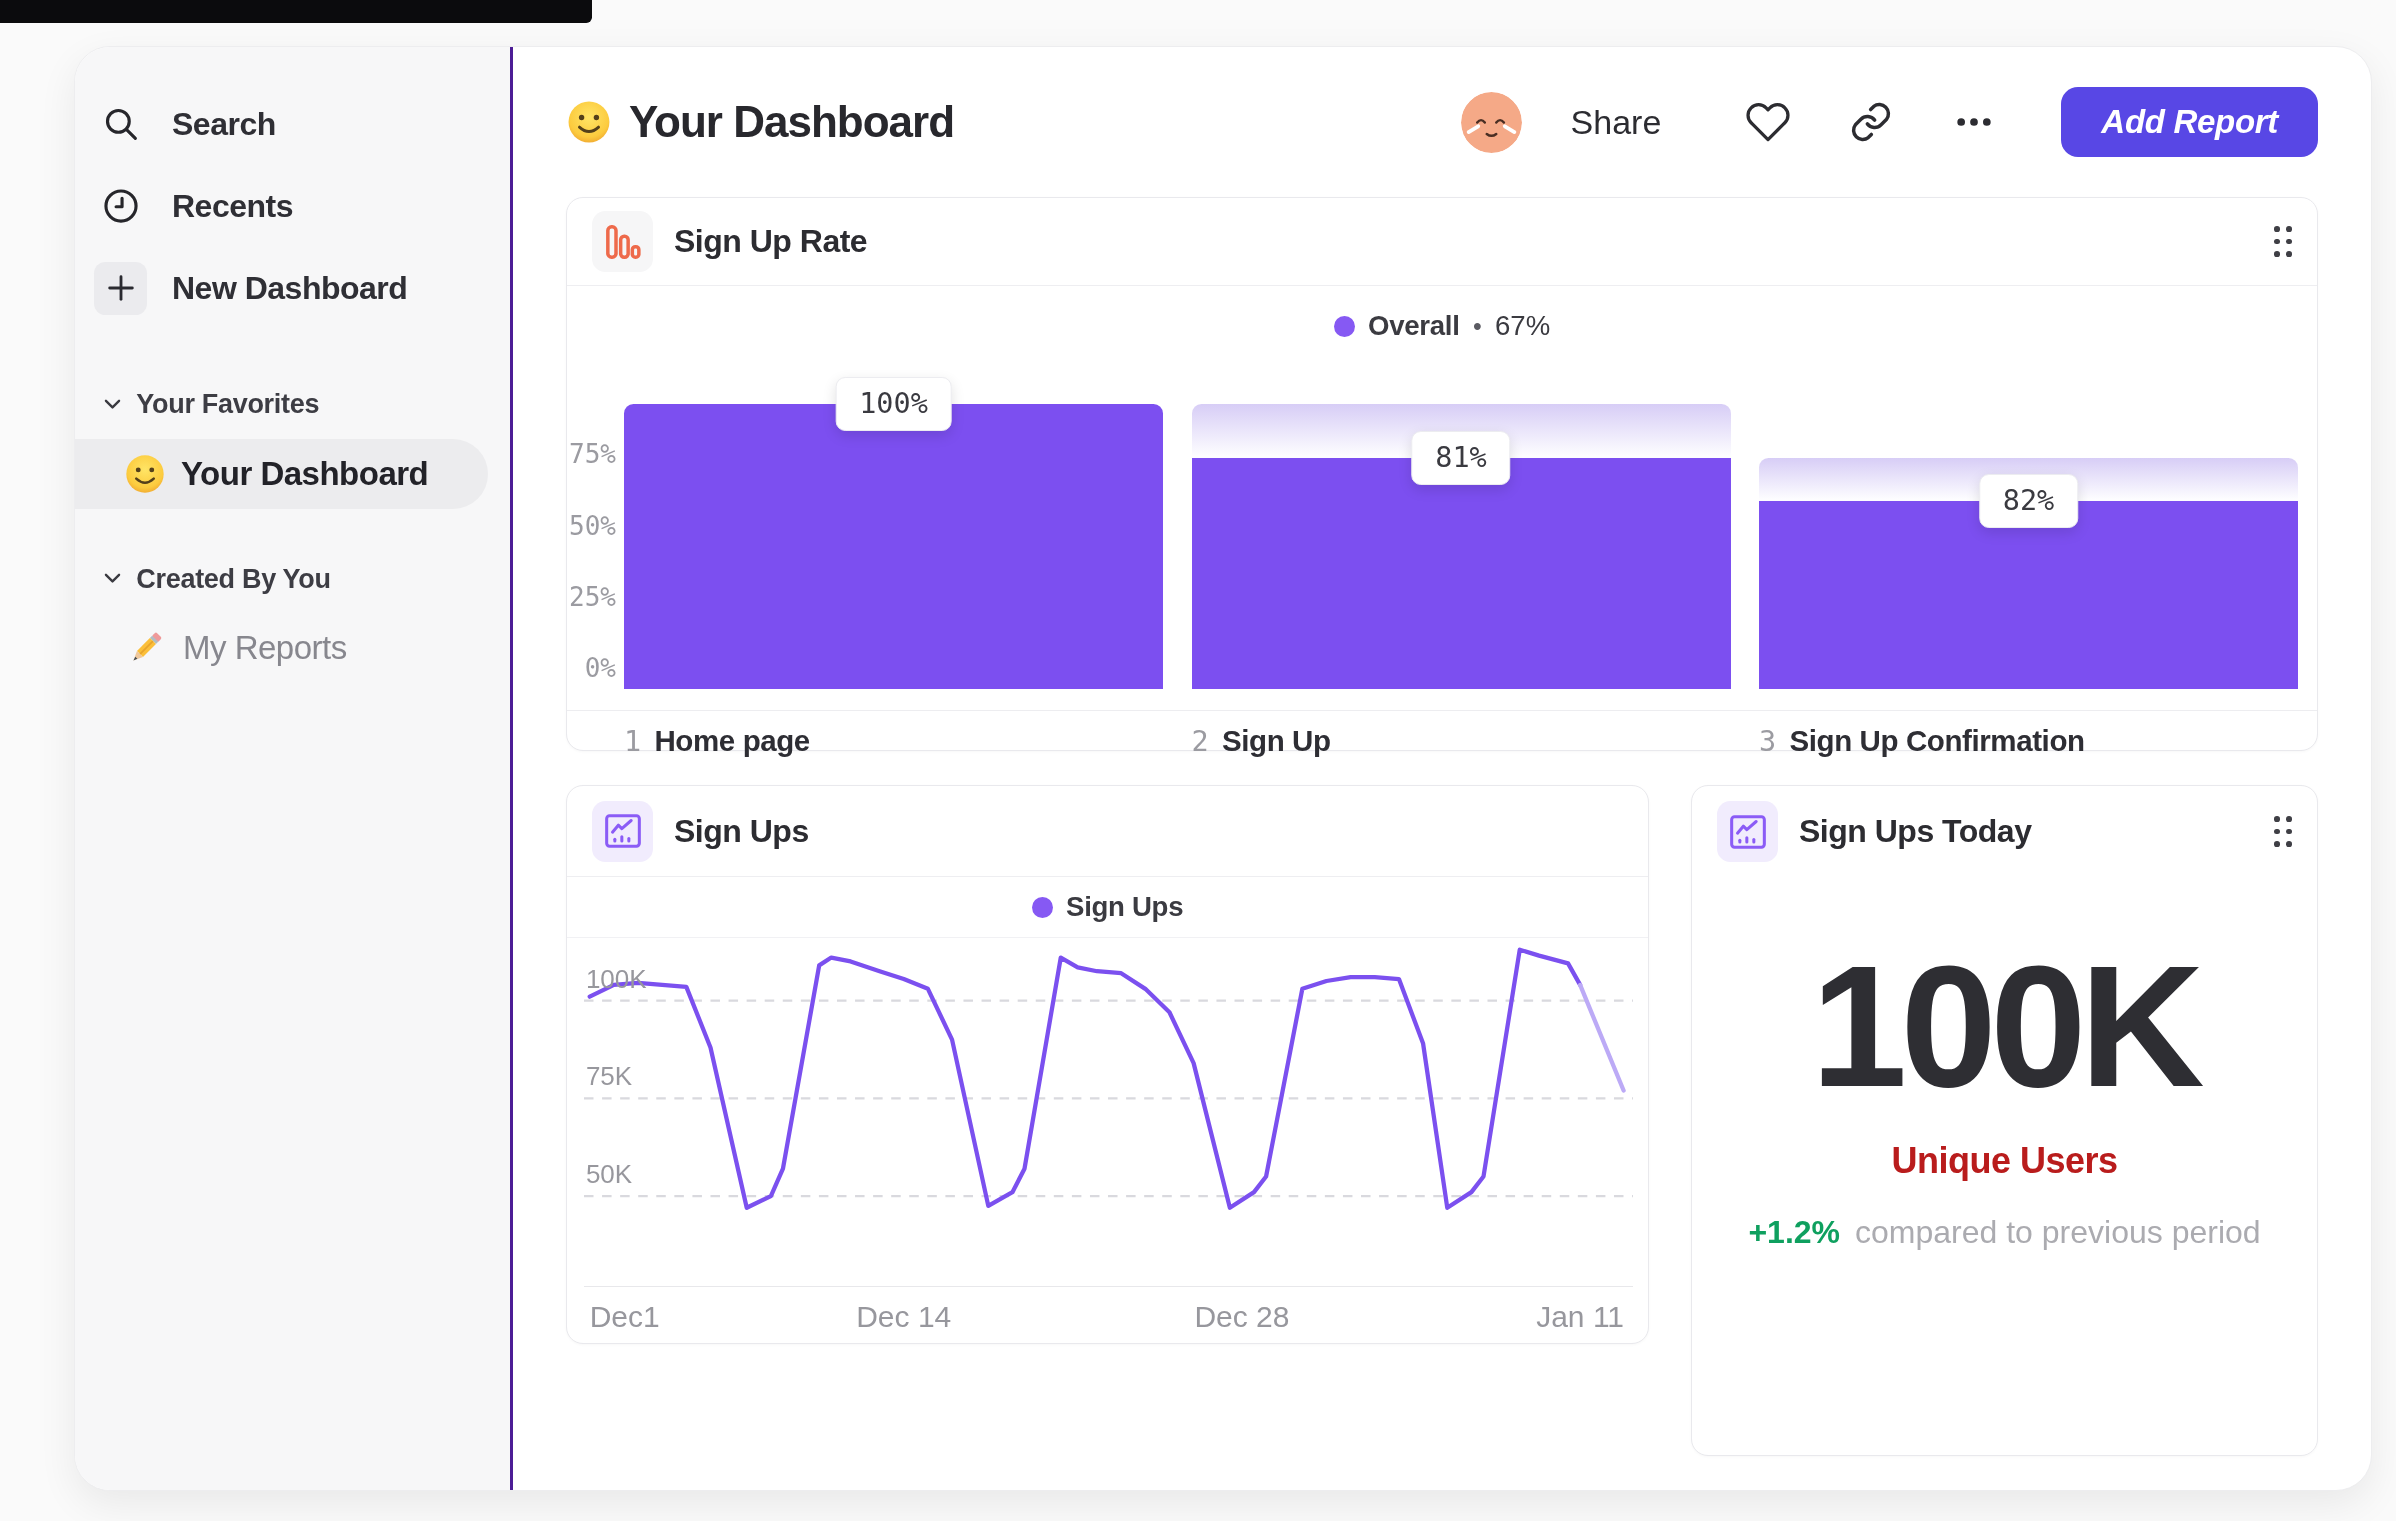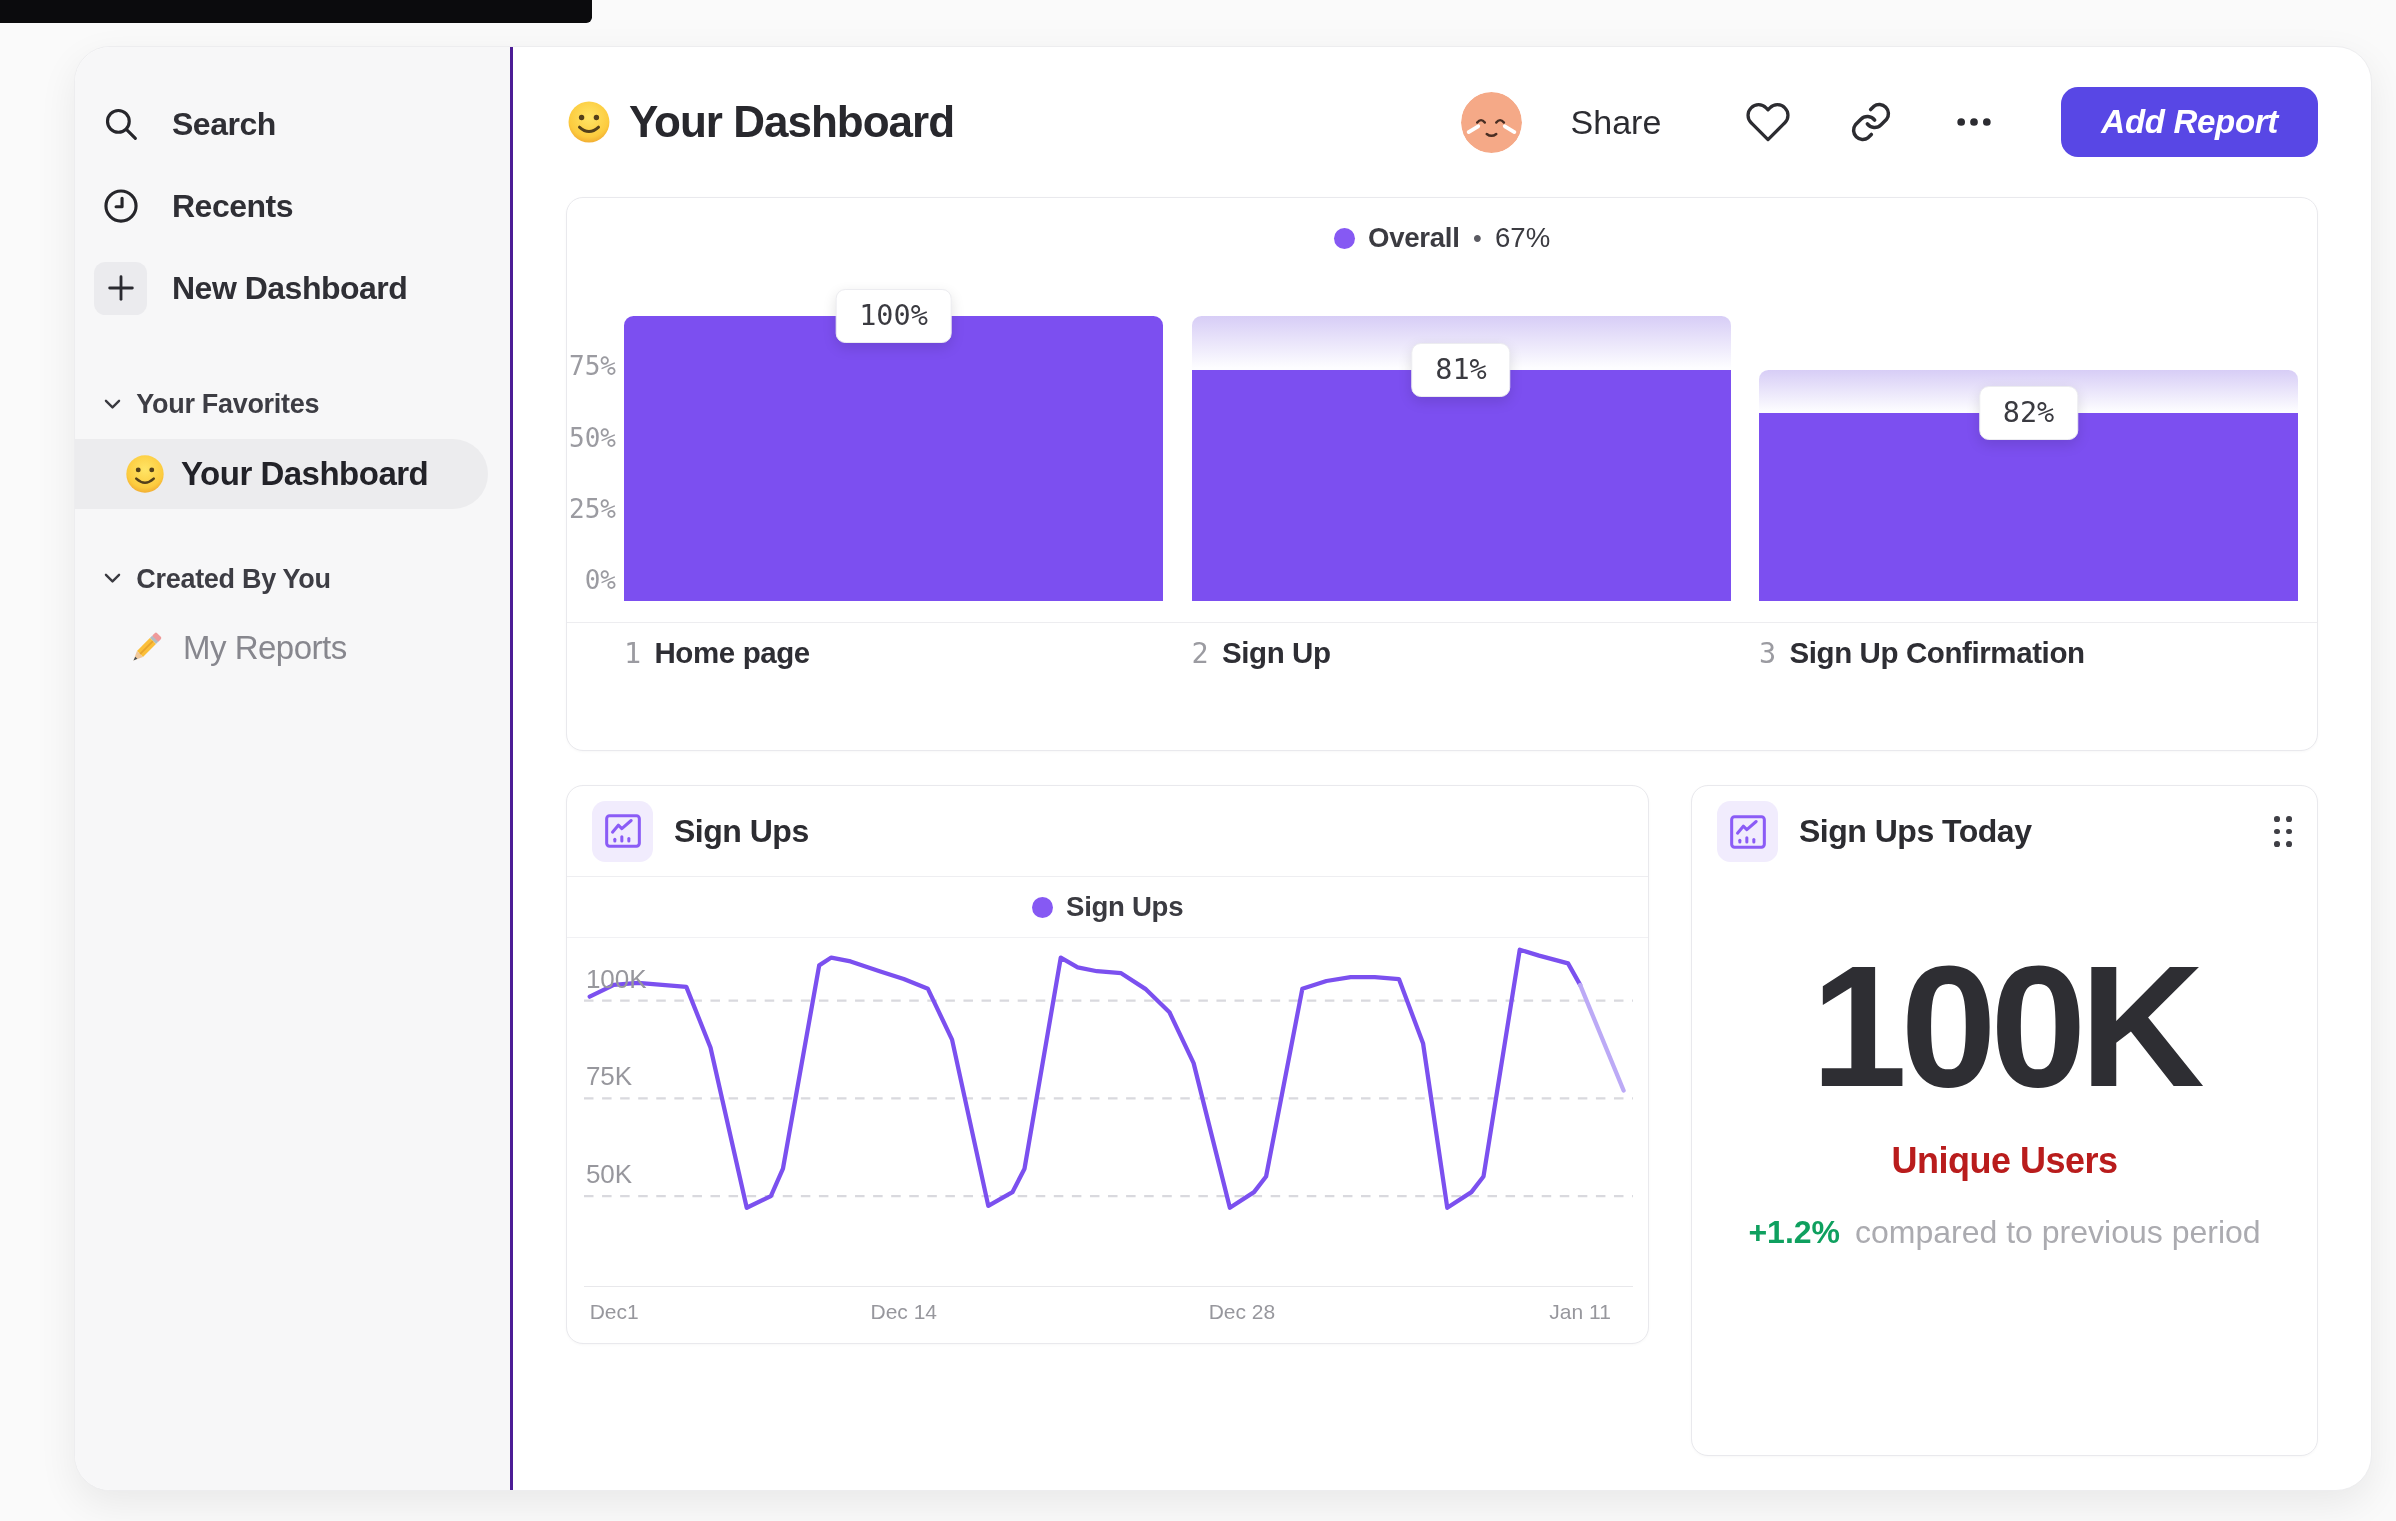--- a/index.html
+++ b/index.html
@@ -72,21 +72,21 @@
 
   
   .bottom-row { display:flex; gap:42px; margin-top:34px; }
   .line-card { width:1083px; height:559px; flex:none; }
   .line-card .card-head { height:91px; }
   .line-card .legend-row { height:61px; border-bottom:1px solid #f1f1f4; }
   .line-plot { position:relative; height:348px; margin:0 15px 0 17px; }
   .line-plot svg { position:absolute; inset:0; }
   .lc-ylabel { position:absolute; left:1.9px; font-size:26px; color:#97979d; transform:translateY(-100%); padding-bottom:5.7px; }
   .line-xaxis { height:50px; border-top:1px solid #e8e8eb; margin:0 15px 0 17px; position:relative; }
-  .lc-xlabel { position:absolute; top:13.3px; font-size:21px; color:#97979d; transform:translateX(-50%); white-space:nowrap; }
+  .lc-xlabel { position:absolute; top:13.3px; font-size:30px; color:#97979d; transform:translateX(-50%); white-space:nowrap; }
   .lc-xlabel.first { transform:none; }
 
   
   .stat-card { flex:1; height:671px; display:flex; flex-direction:column; }
   .stat-card .card-head { height:91px; }
   .stat-body { flex:1; display:flex; flex-direction:column; align-items:center; justify-content:flex-start; padding-top:63px; }
   .stat-value { font-size:173px; font-weight:700; letter-spacing:-6.7px; color:#2e2e33; line-height:1; }
   .stat-label { font-size:36px; font-weight:700; letter-spacing:-0.5px; color:#b91c1c; margin-top:27px; }
   .stat-delta-row { margin-top:32px; display:flex; gap:15px; align-items:baseline; }
   .stat-delta { font-size:32px; font-weight:700; color:#0fa05f; }
@@ -230,20 +230,38 @@
             <circle cx="5" cy="12" r="2.1"></circle>
               <circle cx="12" cy="12" r="2.1"></circle>
               <circle cx="19" cy="12" r="2.1"></circle>
           </svg>
         </span>
         <button class="btn-primary">Add Report</button>
       </div>
     </div>
 
     <div class="card funnel-card">
+      <div class="card-head bordered">
+        <span class="chart-icon-box orange">
+          <svg width="42" height="42" viewBox="0 0 36 36" fill="none" stroke="#ee6a4b" stroke-width="3" stroke-linejoin="round">
+            <rect x="5" y="5" width="7" height="26" rx="3.2"></rect>
+            <rect x="16" y="13" width="6.4" height="18" rx="3"></rect>
+            <rect x="26" y="22" width="5.6" height="9" rx="2.6"></rect>
+          </svg>
+        </span>
+        <span class="card-title">Sign Up Rate</span>
+        <span class="drag-handle">
+            <i></i>
+            <i></i>
+            <i></i>
+            <i></i>
+            <i></i>
+            <i></i>
+          </span>
+      </div>
       <div class="legend-row">
         <span class="legend-dot"></span>
         <span class="legend-text">Overall</span>
         <span class="legend-sep">•</span>
         <span class="legend-val">67%</span>
       </div>
       <div class="f-chart">
         <div id="funnel-ylabels">
             <div class="f-ylabel mono" style="bottom: 220px;">75%</div>
             <div class="f-ylabel mono" style="bottom: 148px;">50%</div>

